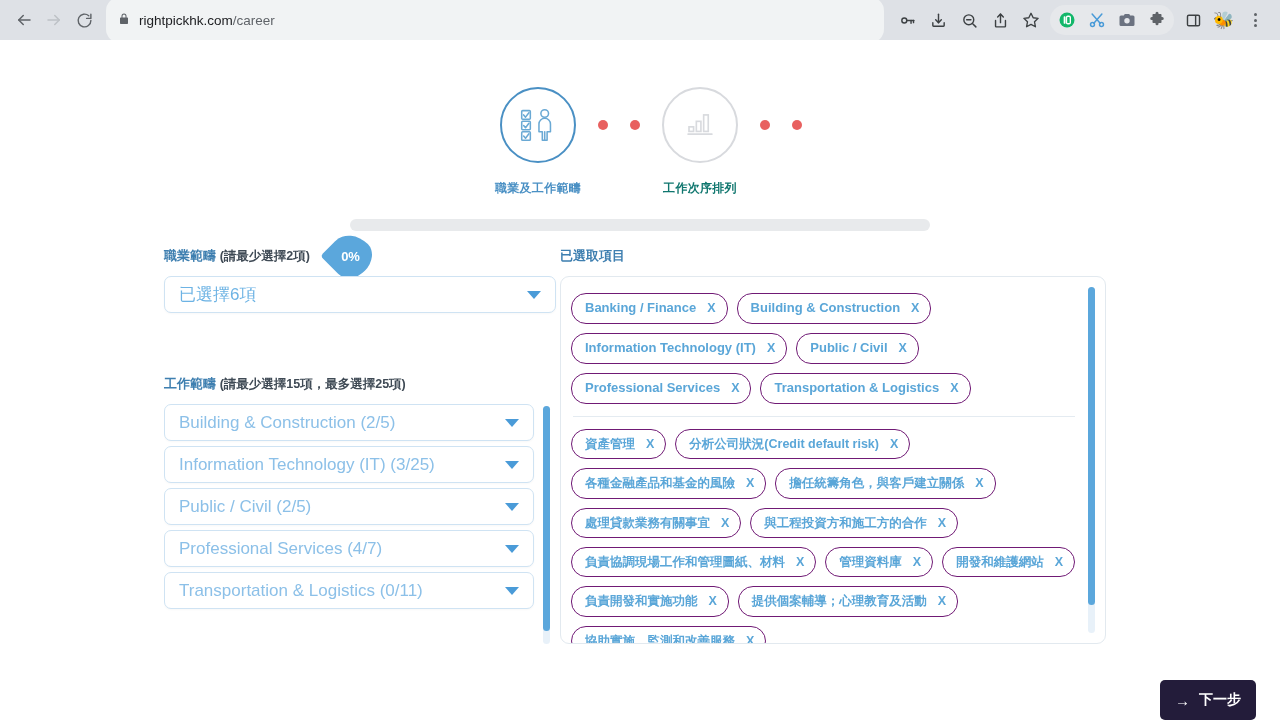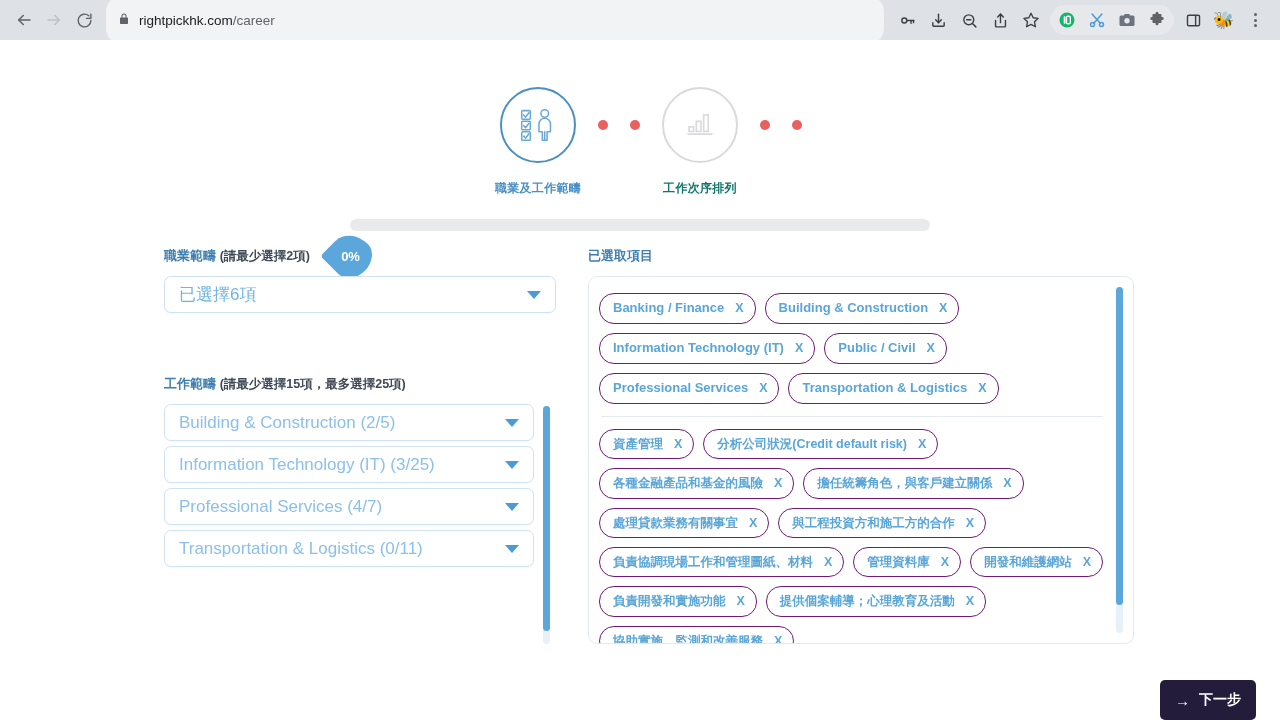--- a/index.html
+++ b/index.html
@@ -96,21 +96,21 @@
     display: flex; align-items: center; justify-content: center;
   }
   .pin-text {
     transform: rotate(45deg);
     color: #fff; font-size: 13px; font-weight: bold; letter-spacing: -.2px;
   }
 
   
   .content { display: flex; padding: 0 0 0 164px; margin-top: 16px; gap: 0; }
   .col-left { width: 392px; flex: 0 0 auto; }
-  .col-right { width: 546px; flex: 0 0 auto; margin-left: 32px; }
+  .col-right { width: 546px; flex: 0 0 auto; margin-left: 4px; }
 
   .field-label { font-size: 13px; font-weight: bold; color: #3e7fb0; margin-bottom: 11px; }
   .field-label .hint { font-weight: bold; color: #3f4a55; font-size: 12.5px; }
 
   .select-box {
     height: 37px; border: 1px solid #cfe3f3; border-radius: 7px;
     background: #fff; display: flex; align-items: center;
     padding: 0 14px; position: relative;
     box-shadow: 0 1px 2px rgba(0,0,0,0.03);
   }
@@ -361,20 +361,24 @@
         <div class="scroll-left">
           <div class="select-box">
             <span class="val">Building &amp; Construction (2/5)</span>
             <span class="caret"></span>
           </div>
           <div class="select-box">
             <span class="val">Information Technology (IT) (3/25)</span>
             <span class="caret"></span>
           </div>
           <div class="select-box">
+            <span class="val">Public / Civil (2/5)</span>
+            <span class="caret"></span>
+          </div>
+          <div class="select-box">
             <span class="val">Professional Services (4/7)</span>
             <span class="caret"></span>
           </div>
           <div class="select-box">
             <span class="val">Transportation &amp; Logistics (0/11)</span>
             <span class="caret"></span>
           </div>
 
           <div class="sb-track"></div>
           <div class="sb-thumb" style="height: 225px;"></div>

